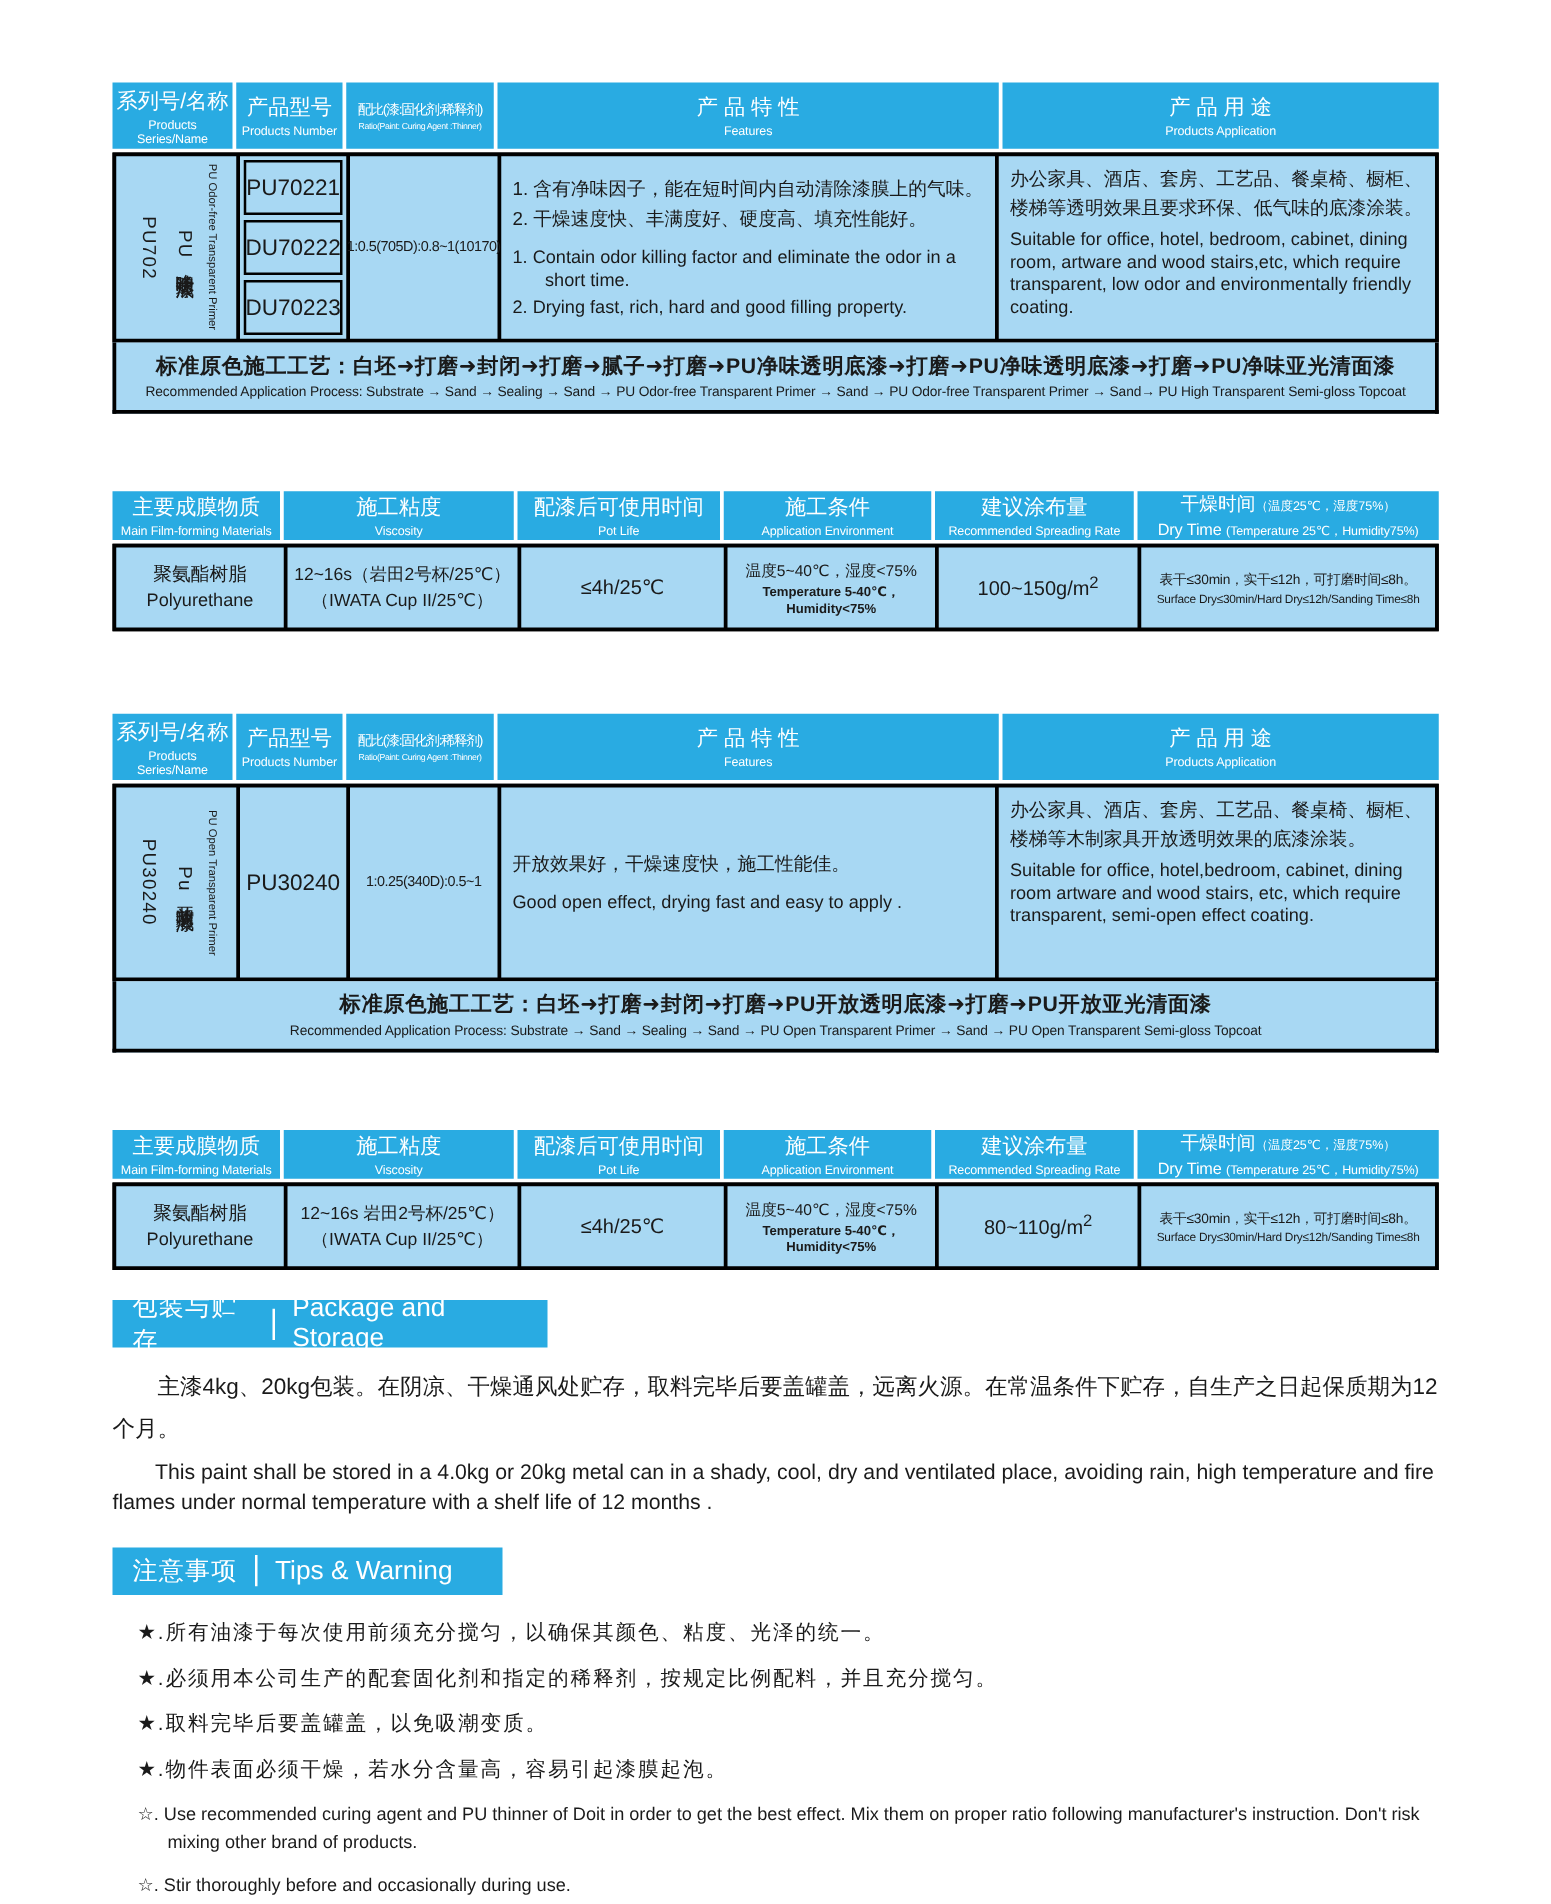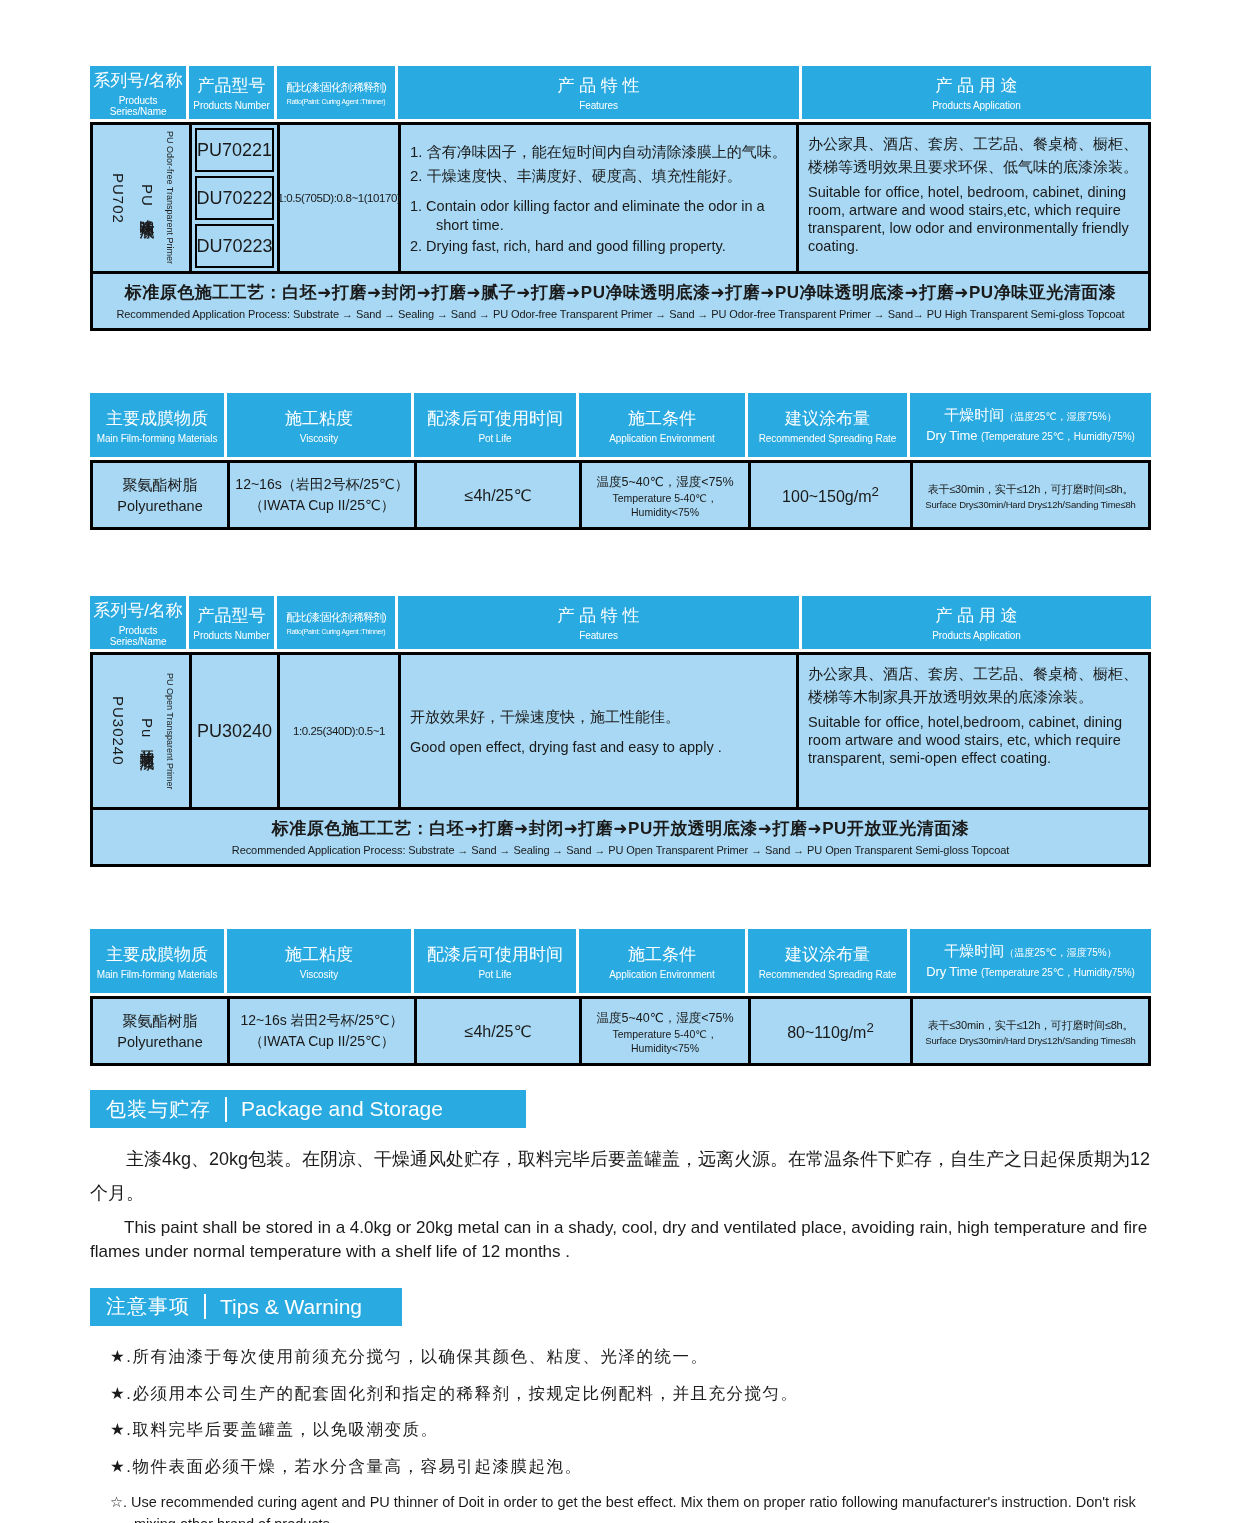--- a/index.html
+++ b/index.html
@@ -13,21 +13,21 @@
   .titleblock { text-align:center; margin-top:28px; }
   .title { font-size:38px; font-weight:bold; color:#231f20; letter-spacing:.5px; }
   .subtitle { font-size:21px; color:#231f20; margin-top:4px; }
 
   
   .grid5 { display:grid; grid-template-columns:96px 85px 118px 1fr 349px; gap:3px; }
   .grid6 { display:grid; grid-template-columns:134px 184px 162px 166px 159px 1fr; gap:3px; }
   .hcell { background:var(--blue); color:#fff; display:flex; flex-direction:column;
            align-items:center; justify-content:center; text-align:center; padding:2px;margin-top:48px; }
   .phead  .hcell { height:53px; }
-  .shead  .hcell { height:64px; }
+  .shead  .hcell { height:39px; }
   .hzh { font-size:17px; }
   .hen { font-size:10px; margin-top:3px; letter-spacing:-.1px; }
   .ratio-h .hzh { font-size:11px; letter-spacing:-1px; white-space:nowrap; }
   .ratio-h .hen { font-size:7px; letter-spacing:-.3px; white-space:nowrap; }
   .hsub { font-size:10px; }
   .phead { margin-top:18px; }
   .shead { margin-top:14px; }
 
   
   .pbody { background:#000; border:3px solid #000; margin-top:3px; }
@@ -67,29 +67,29 @@
 
   
   .sbody { background:#000; border:3px solid #000; margin-top:3px; }
   .scell { background:var(--cell); min-height:64px; display:flex; flex-direction:column;
            align-items:center; justify-content:center; text-align:center; padding:4px 2px; }
   .szh { font-size:15px; line-height:1.5; }
   .sen { font-size:14.5px; line-height:1.4; }
   .visc { font-size:14px; line-height:1.5; }
   .pot { font-size:16px; }
   .envzh { font-size:12.5px; line-height:1.6; }
-  .enven { font-size:10.5px; }
+  .enven { font-size:10.5px;font-weight:bold; }
   .rate { font-size:16px; }
   .dryzh { font-size:11px; line-height:1.7; letter-spacing:-.2px; white-space:nowrap; }
   .dryen { font-size:9.5px; letter-spacing:-.2px; white-space:nowrap; }
 
   
   .secbar { background:var(--blue); color:#fff; display:flex; align-items:center; gap:14px;
             padding:0 16px; height:38px; margin-top:24px; }
-  .secbar.storage { width:436px; }
+  .secbar.storage { width:348px; }
   .secbar.tips-bar { width:312px; }
   .sb-zh { font-size:20px; letter-spacing:1px; }
   .sb-div { width:2px; height:25px; background:#fff; }
   .sb-en { font-size:21px; }
 
   .stor-zh { font-size:18px; line-height:1.9; margin:14px 0 0; text-indent:2em; }
   .stor-en { font-size:17px; line-height:1.4; margin:6px 0 0; text-indent:2em; }
 
   .tipslist { list-style:none; margin:18px 0 0; padding:0; }
   .tipslist li { margin-bottom:12px; padding-left:24px; text-indent:-24px;margin-left:20px; }

